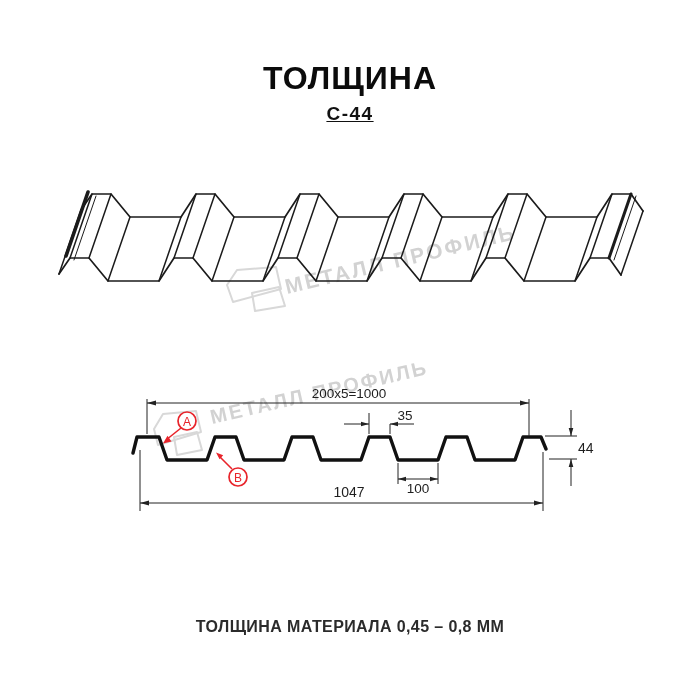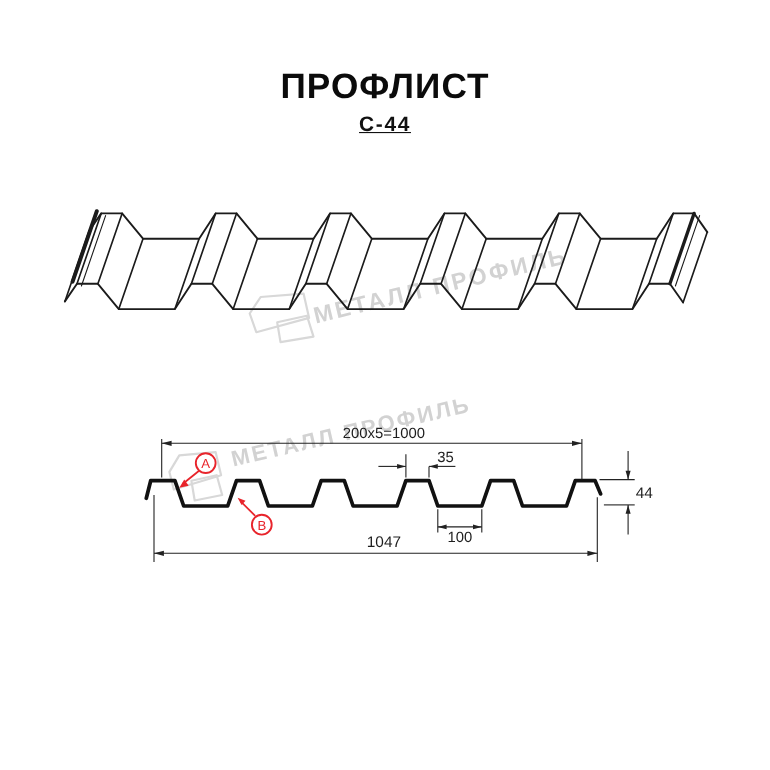--- a/index.html
+++ b/index.html
@@ -22,21 +22,21 @@
   svg.drawing{position:absolute;left:0;top:0;}
   .wm-text{font-weight:700;fill:#d2d2d2;}
   .dim-text{fill:#1e1e1e;}
   .marker-letter{fill:#e8242b;font-weight:400;}
 </style>
 </head>
 <body>
 
 <div class="page">
 
-  <h1 class="title">ПРОФЛИСТ</h1>
+  <h1 class="title">ТОЛЩИНА</h1>
   <div class="subtitle">С-44</div>
 
   <svg class="drawing" width="700" height="700" viewBox="0 0 700 700">
 
     <g fill="none" stroke="#d8d8d8" stroke-width="2" stroke-linejoin="round">
 
       <polygon points="227,285 237,270 276,267 281,289 233,302"></polygon>
       <polygon points="252,293 279,287 285,306 255,311"></polygon>
 
       <polygon points="154,429 163,414 196,411 201,432 158,445"></polygon>
@@ -129,13 +129,14 @@
       <text class="marker-letter" x="187" y="425.5" font-size="12" text-anchor="middle">A</text>
     </g>
     <g>
       <line x1="232" y1="469" x2="219" y2="456" stroke="#e8242b" stroke-width="1.6"></line>
       <path fill="#e8242b" d="M216,452.5 L223.2,455.2 L219.6,459.2 Z"></path>
       <circle cx="238" cy="477" r="9" fill="#ffffff" stroke="#e8242b" stroke-width="1.7"></circle>
       <text class="marker-letter" x="238" y="481.5" font-size="12" text-anchor="middle">B</text>
     </g>
   </svg>
 
+  <div class="footer-note">ТОЛЩИНА МАТЕРИАЛА 0,45 – 0,8 ММ</div>
 </div>
 
 </body></html>

